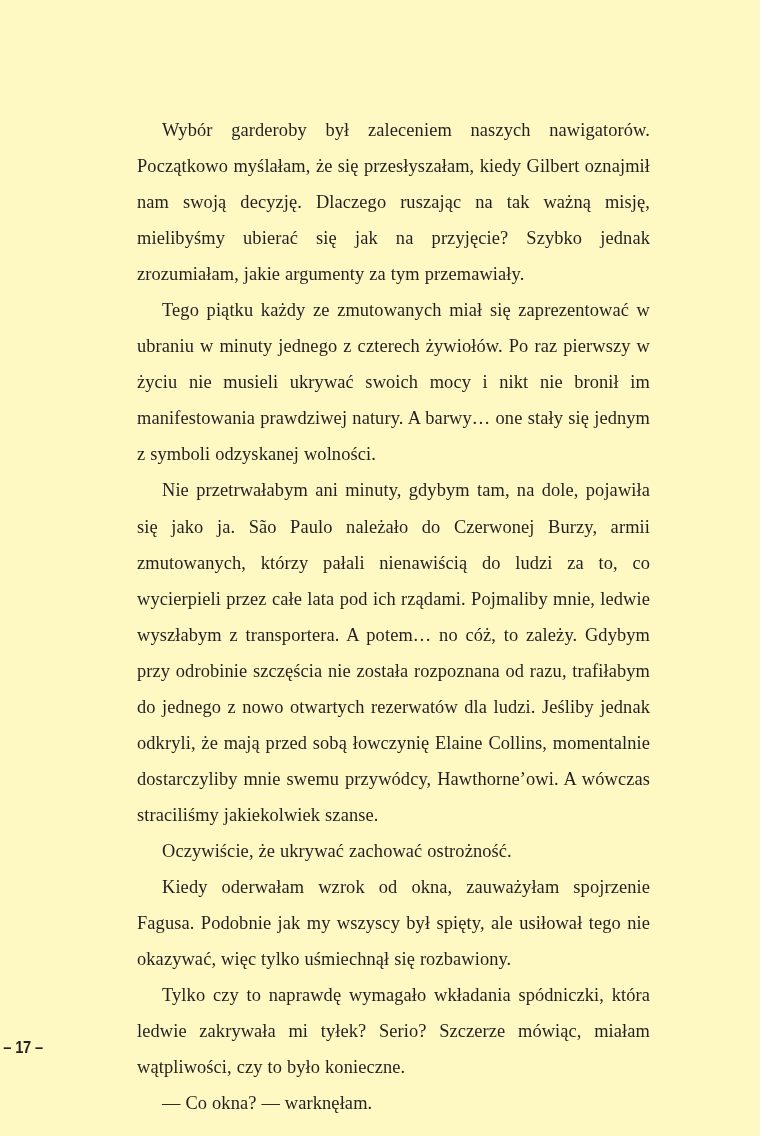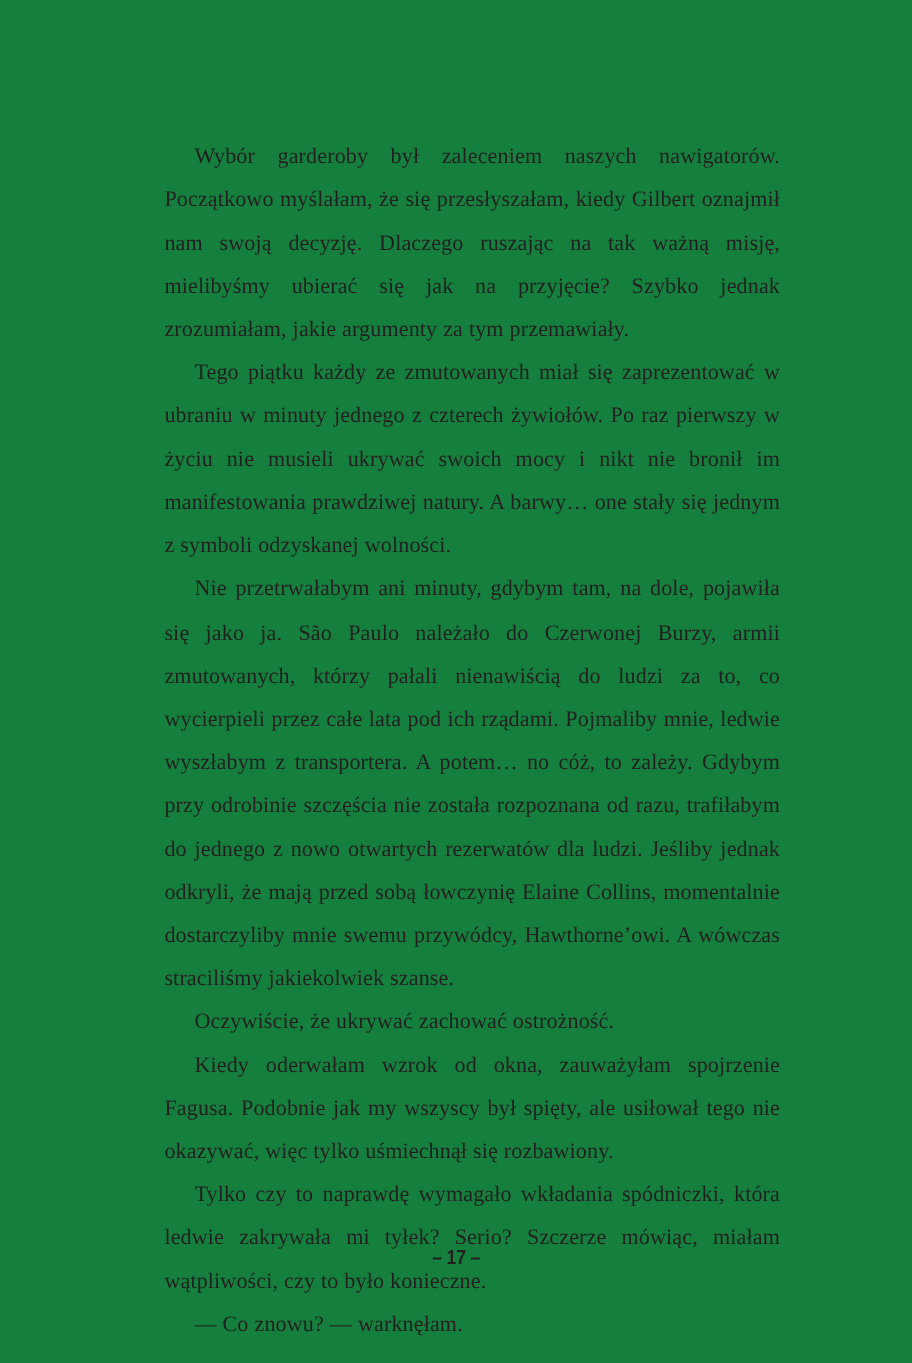--- a/index.html
+++ b/index.html
@@ -5,21 +5,21 @@
 <style>
   html, body {
     margin: 0;
     padding: 0;
     background: #ffffff;
   }
   .page {
     position: relative;
     width: 760px;
     height: 1136px;
-    background: #15803d;
+    background: #fef9c3;
     overflow: hidden;
     box-sizing: border-box;
   }
   .text-column {
     position: absolute;
     left: 137px;
     top: 112px;
     width: 513px;
   }
   .para {
@@ -37,21 +37,21 @@
     letter-spacing: 0.006em;
   }
   .para.last-line-natural {
     text-align-last: left;
   }
   .footer {
     position: absolute;
     left: 0;
     top: 1038px;
     width: 760px;
-    text-align: center;
+    text-align: left;
   }
   .folio {
     display: inline-block;
     font-family: "Liberation Sans Narrow", "Liberation Sans", "DejaVu Sans", sans-serif;
     font-size: 17px;
     font-weight: 600;
     letter-spacing: -0.01em;
     color: #231f20;
     transform: scaleX(0.86);
     transform-origin: center;
@@ -62,20 +62,20 @@
 
 <div class="page">
 
   <div class="text-column">
     <p class="para last-line-natural">Wybór garderoby był zaleceniem naszych nawigatorów. Początkowo myślałam, że się przesłyszałam, kiedy Gilbert oznajmił nam swoją decyzję. Dlaczego ruszając na tak ważną misję, mielibyśmy ubierać się jak na przyjęcie? Szybko jednak zrozumiałam, jakie argumenty za tym przemawiały.</p>
     <p class="para last-line-natural">Tego piątku każdy ze zmutowanych miał się zaprezentować w ubraniu w minuty jednego z czterech żywiołów. Po raz pierwszy w życiu nie musieli ukrywać swoich mocy i nikt nie bronił im manifestowania prawdziwej natury. A barwy… one stały się jednym z symboli odzyskanej wolności.</p>
     <p class="para last-line-natural">Nie przetrwałabym ani minuty, gdybym tam, na dole, pojawiła się jako ja. São Paulo należało do Czerwonej Burzy, armii zmutowanych, którzy pałali nienawiścią do ludzi za to, co wycierpieli przez całe lata pod ich rządami. Pojmaliby mnie, ledwie wyszłabym z transportera. A potem… no cóż, to zależy. Gdybym przy odrobinie szczęścia nie została rozpoznana od razu, trafiłabym do jednego z nowo otwartych rezerwatów dla ludzi. Jeśliby jednak odkryli, że mają przed sobą łowczynię Elaine Collins, momentalnie dostarczyliby mnie swemu przywódcy, Hawthorne’owi. A wówczas straciliśmy jakiekolwiek szanse.</p>
     <p class="para last-line-natural">Oczywiście, że ukrywać zachować ostrożność.</p>
     <p class="para last-line-natural">Kiedy oderwałam wzrok od okna, zauważyłam spojrzenie Fagusa. Podobnie jak my wszyscy był spięty, ale usiłował tego nie okazywać, więc tylko uśmiechnął się rozbawiony.</p>
     <p class="para last-line-natural">Tylko czy to naprawdę wymagało wkładania spódniczki, która ledwie zakrywała mi tyłek? Serio? Szczerze mówiąc, miałam wątpliwości, czy to było konieczne.</p>
-    <p class="para last-line-natural">— Co znowu? — warknęłam.</p>
+    <p class="para last-line-natural">— Co okna? — warknęłam.</p>
   </div>
 
   <div class="footer">
     <span class="folio">– 17 –</span>
   </div>
 
 </div>
 
 </body></html>

